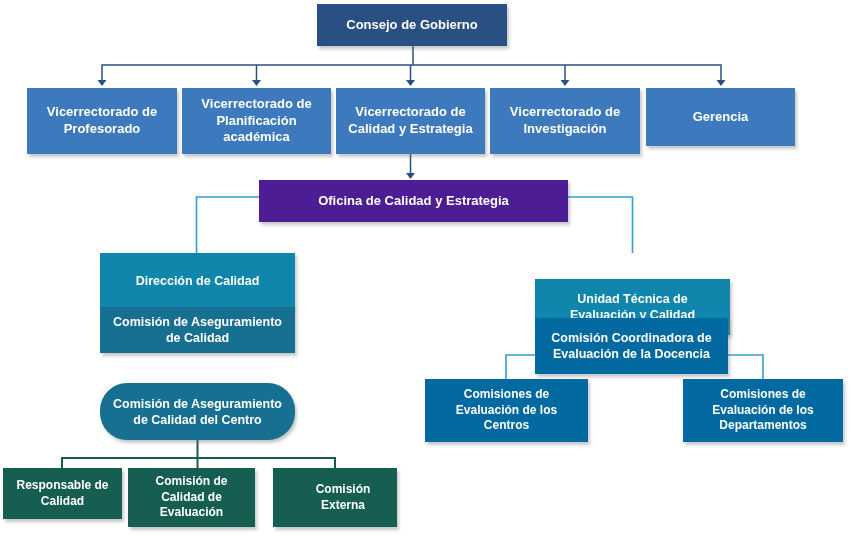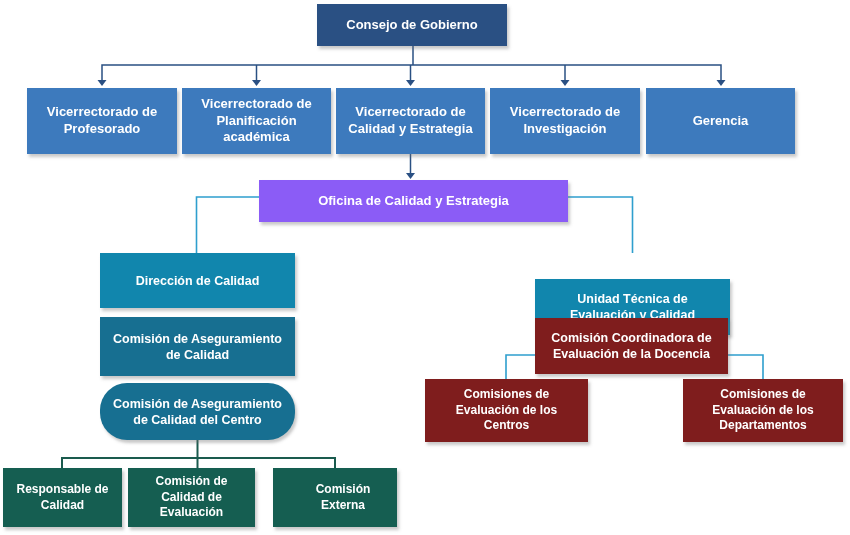--- a/index.html
+++ b/index.html
@@ -20,24 +20,24 @@
     position:absolute;
     display:flex;align-items:center;justify-content:center;
     text-align:center;color:#ffffff;
     box-sizing:border-box;
     padding:2px 8px;
     line-height:1.28;
     box-shadow:2px 3px 3px rgba(110,110,110,0.38);
   }
   .c-navy{background:#2a5083;}
   .c-blue{background:#3d7abd;}
-  .c-cyan{background:#8b5cf6;}
+  .c-cyan{background:#4c1d95;}
   .c-teal{background:#1186ad;}
   .c-teal-dark{background:#176f91;}
-  .c-teal-deep{background:#7f1d1d;}
+  .c-teal-deep{background:#0369a1;}
   .c-green{background:#155e51;}
   .fs13{font-size:13px;}
   .fs12{font-size:12.5px;}
   .fs11{font-size:12px;}
 </style>
 </head>
 <body>
 
 <div class="canvas">
 
@@ -78,39 +78,39 @@
   </div>
   <div class="orgbox c-blue fs13" style="left:182px;top:88px;width:149px;height:66px;">
     <span>Vicerrectorado de Planificación académica</span>
   </div>
   <div class="orgbox c-blue fs13" style="left:336px;top:88px;width:149px;height:66px;">
     <span>Vicerrectorado de Calidad y Estrategia</span>
   </div>
   <div class="orgbox c-blue fs13" style="left:490px;top:88px;width:150px;height:66px;align-items:center;">
     <span>Vicerrectorado de Investigación</span>
   </div>
-  <div class="orgbox c-blue fs13" style="left:646px;top:88px;width:149px;height:66px;">
+  <div class="orgbox c-blue fs13" style="left:646px;top:88px;width:149px;height:58px;">
     <span>Gerencia</span>
   </div>
 
   <div class="orgbox c-cyan fs13" style="left:259px;top:180px;width:309px;height:42px;">
     <span>Oficina de Calidad y Estrategia</span>
   </div>
 
   <div class="orgbox c-teal fs12" style="left:100px;top:253px;width:195px;height:55px;">
     <span>Dirección de Calidad</span>
   </div>
-  <div class="orgbox c-teal-dark fs12" style="left:100px;top:317px;width:195px;height:59px;">
+  <div class="orgbox c-teal-dark fs12" style="left:100px;top:307px;width:195px;height:46px;">
     <span>Comisión de Aseguramiento de Calidad</span>
   </div>
   <div class="orgbox c-teal-dark fs12" style="left:100px;top:383px;width:195px;height:57px;border-radius:27px;">
     <span>Comisión de Aseguramiento de Calidad del Centro</span>
   </div>
 
-  <div class="orgbox c-green fs11" style="left:3px;top:468px;width:119px;height:59px;">
+  <div class="orgbox c-green fs11" style="left:3px;top:468px;width:119px;height:51px;">
     <span>Responsable de Calidad</span>
   </div>
   <div class="orgbox c-green fs11" style="left:128px;top:468px;width:127px;height:59px;">
     <span>Comisión de Calidad de Evaluación</span>
   </div>
   <div class="orgbox c-green fs11" style="left:273px;top:468px;width:124px;height:59px;padding-left:24px;">
     <span>Comisión Externa</span>
   </div>
 
   <div class="orgbox c-teal fs12" style="left:535px;top:253px;width:195px;height:56px;margin-top:26px;">

